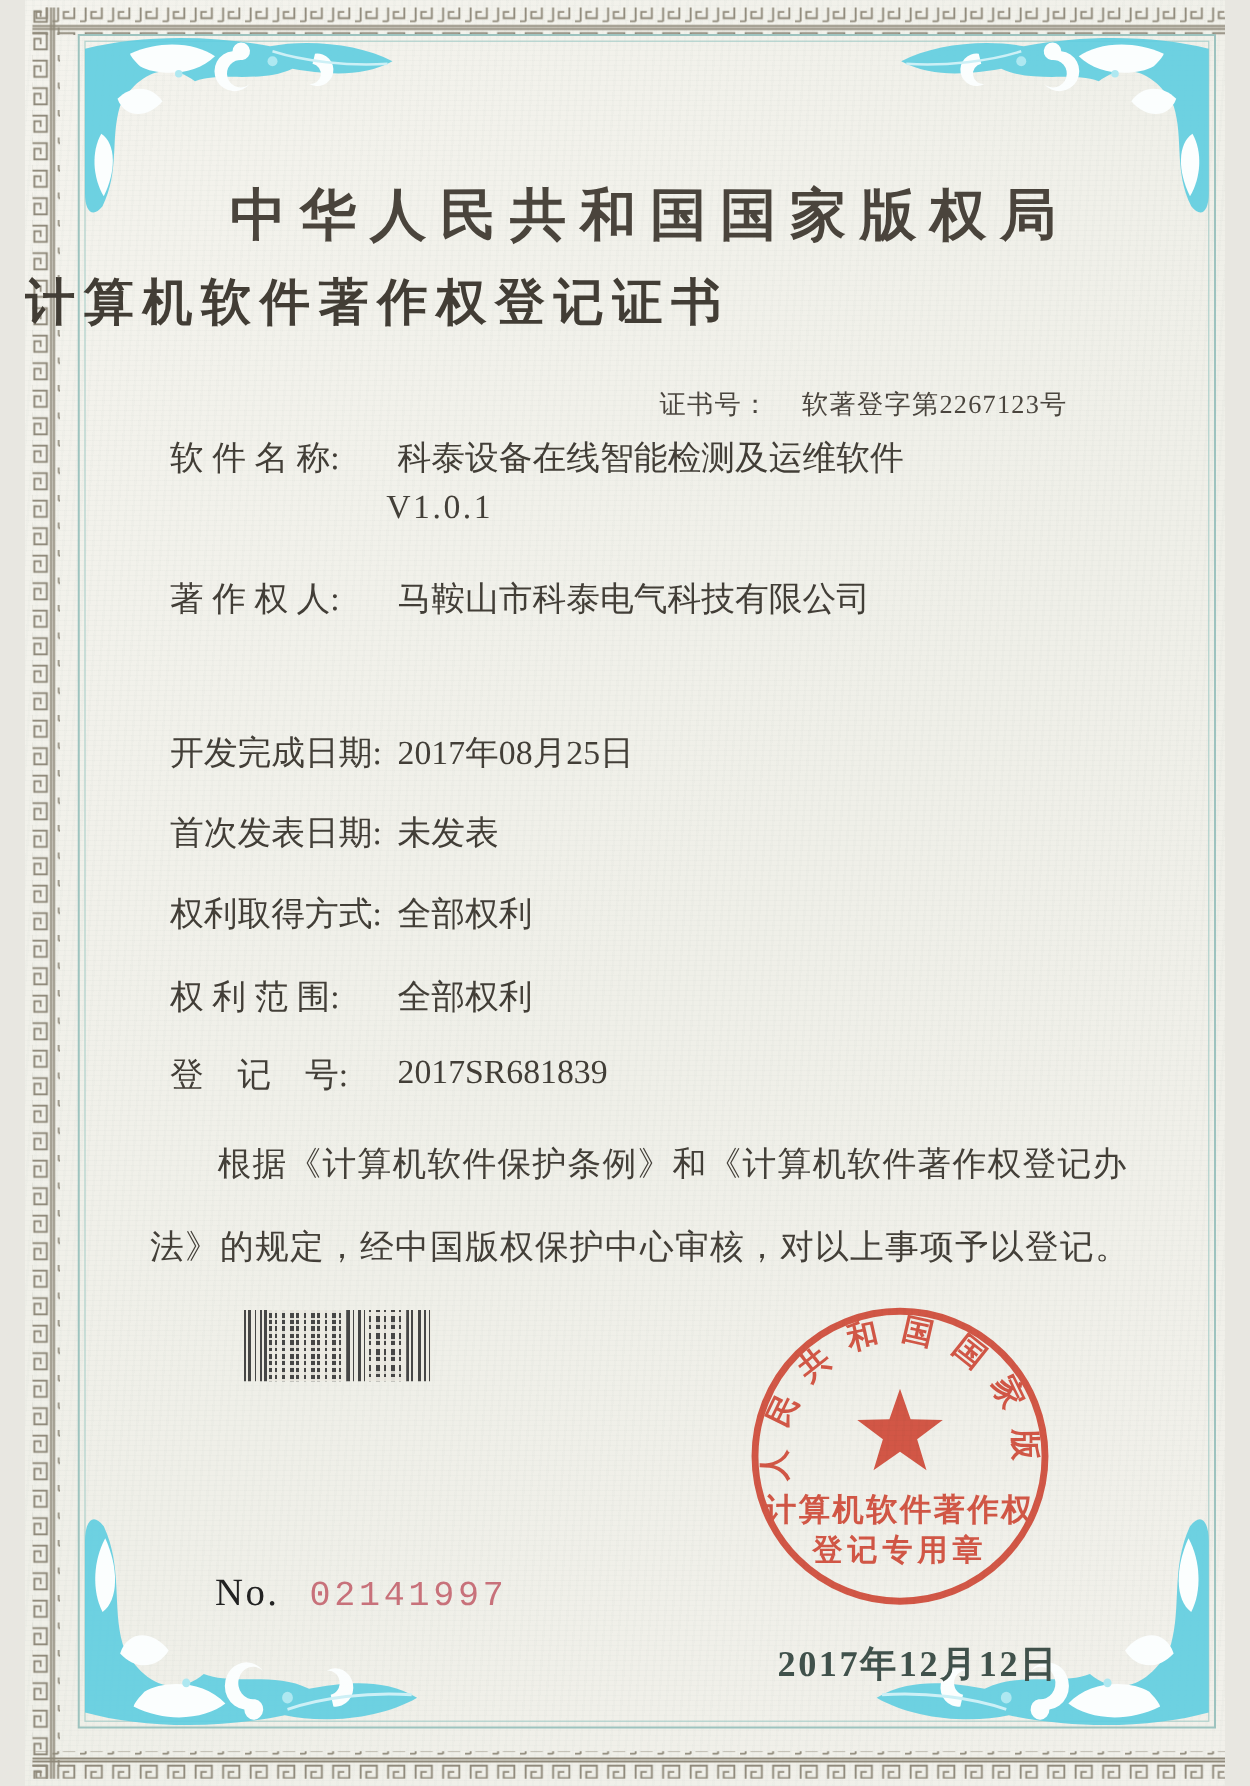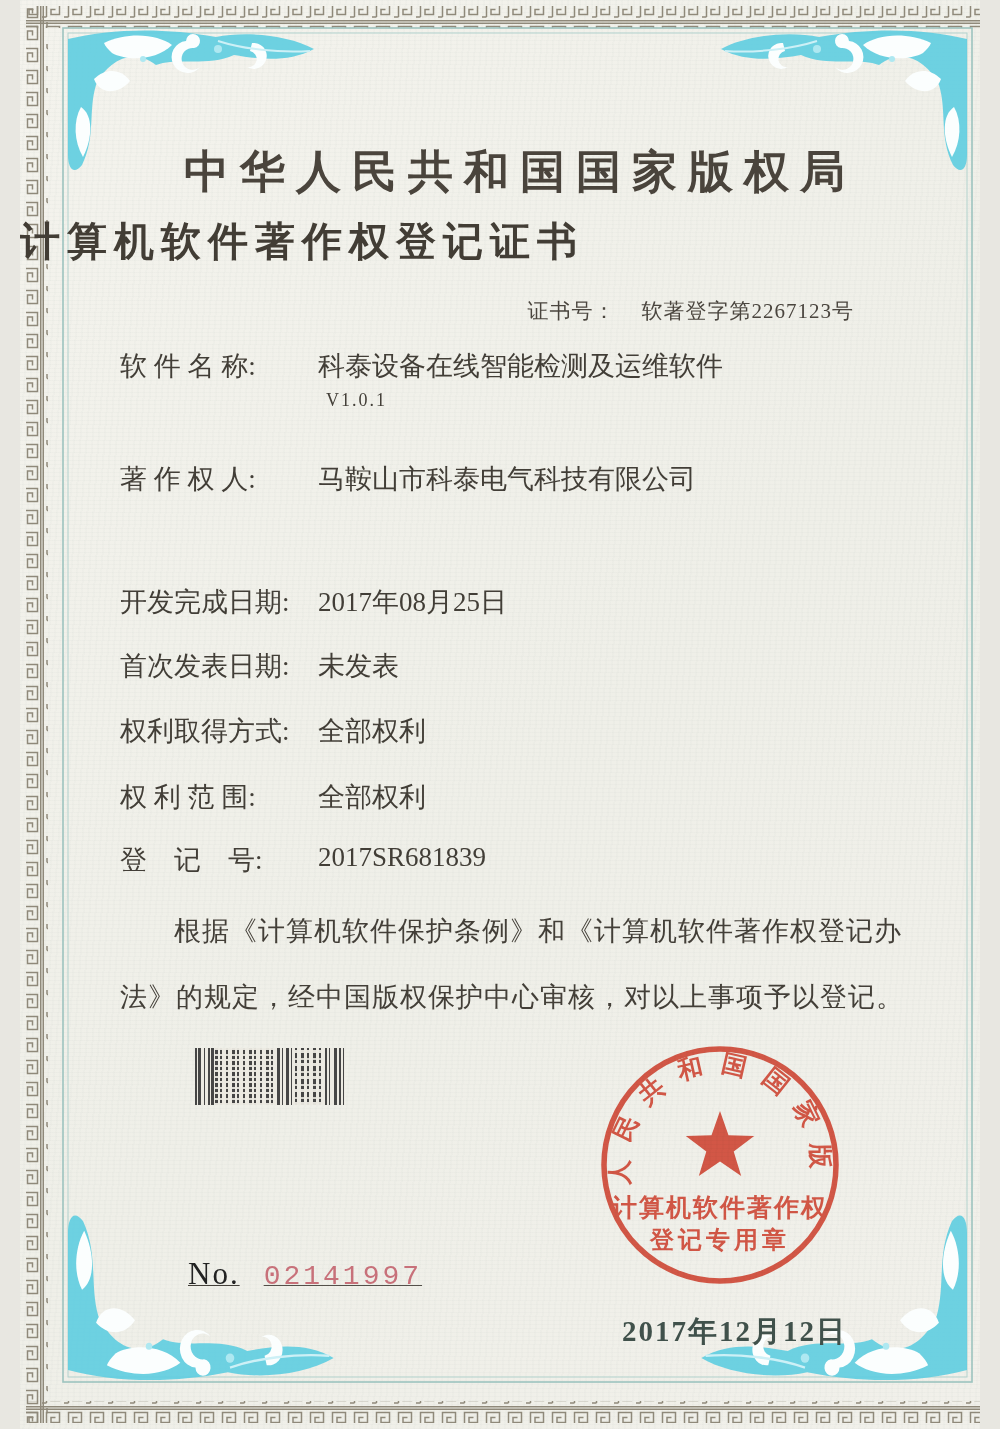--- a/index.html
+++ b/index.html
@@ -11,45 +11,45 @@
       linear-gradient(135deg,#f4f3ed 0%,#efefe8 55%,#f1f0ea 100%);
     font-family:"Liberation Serif","DejaVu Serif",serif;
     color:#433f38;
   }
   .deco{position:absolute;left:0;top:0;width:1000px;height:1429px;z-index:1;}
   .abs{position:absolute;z-index:2;}
   .authority{left:0;top:142px;width:1000px;text-align:center;font-size:45px;font-weight:600;
     letter-spacing:11px;color:#4a443c;}
   .cert-title{left:0;top:214px;width:1000px;text-align:left;font-size:40px;font-weight:700;
     letter-spacing:7px;color:#423d35;}
-  .cert-no{right:126px;top:297px;font-size:21px;color:#4a453e;letter-spacing:1px;}
+  .cert-no{right:126px;top:309px;font-size:21px;color:#4a453e;letter-spacing:1px;}
   .cert-no .gap{display:inline-block;width:26px;}
   .row{left:0;top:0;width:1000px;font-size:27px;}
-  .row .lbl{position:absolute;left:100px;white-space:pre;color:#423e37;}
+  .row .lbl{position:absolute;left:116px;white-space:pre;color:#423e37;}
   .row .val{position:absolute;left:298px;white-space:pre;color:#423e37;}
-  .version{left:306px;font-size:18px;letter-spacing:2px;}
+  .version{left:289px;font-size:27px;letter-spacing:2px;}
   .statement{left:100px;top:898px;width:806px;font-size:27px;line-height:66px;
     letter-spacing:1px;text-indent:2em;color:#433f38;margin:0;}
   .barcode{left:175px;top:1048px;width:150px;height:57px;display:flex;opacity:.93;}
   .barcode .seg{height:100%;}
   .bc-s1{width:20px;background:repeating-linear-gradient(90deg,#3a3a3a 0 2px,#eceae2 2px 3px,#3a3a3a 3px 6px,#eceae2 6px 9px,#3a3a3a 9px 10px,#eceae2 10px 13px);}
   .bc-n1{width:62px;background:
     repeating-linear-gradient(0deg, rgba(236,234,226,.95) 0 2px, rgba(236,234,226,0) 2px 5px, rgba(236,234,226,.9) 5px 7px, rgba(236,234,226,0) 7px 11px),
     repeating-linear-gradient(90deg, #3a3a3a 0 3px, rgba(0,0,0,0) 3px 5px, #3a3a3a 5px 7px, rgba(0,0,0,0) 7px 11px, #3a3a3a 11px 13px, rgba(0,0,0,0) 13px 17px),
     #eceae2;}
   .bc-s2{width:18px;background:repeating-linear-gradient(90deg,#3a3a3a 0 3px,#eceae2 3px 5px,#3a3a3a 5px 6px,#eceae2 6px 9px);}
   .bc-n2{width:30px;background:
     repeating-linear-gradient(0deg, rgba(236,234,226,.95) 0 3px, rgba(236,234,226,0) 3px 6px, rgba(236,234,226,.85) 6px 8px, rgba(236,234,226,0) 8px 13px),
     repeating-linear-gradient(90deg, #3a3a3a 0 2px, rgba(0,0,0,0) 2px 6px, #3a3a3a 6px 9px, rgba(0,0,0,0) 9px 12px),
     #eceae2;}
   .bc-s3{width:20px;background:repeating-linear-gradient(90deg,#3a3a3a 0 2px,#eceae2 2px 4px,#3a3a3a 4px 5px,#eceae2 5px 9px,#3a3a3a 9px 12px,#eceae2 12px 14px);}
   .seal{left:578px;top:1043px;width:244px;height:244px;z-index:3;opacity:.9;mix-blend-mode:multiply;}
   .issue-date{left:602px;top:1312px;font-size:29px;font-weight:600;letter-spacing:2px;
     color:#40514b;z-index:5;}
-  .serial{left:168px;top:1256px;z-index:2;text-decoration:underline;}
+  .serial{left:152px;top:1256px;z-index:2;}
   .serial .no{font-size:31px;color:#222;letter-spacing:2px;}
   .serial .num{font-family:"Liberation Mono","DejaVu Sans Mono",monospace;font-size:28px;
     color:#c4646f;letter-spacing:3px;margin-left:24px;opacity:.9;}
 </style>
 </head>
 <body>
 
 <div class="page">
 
   <svg class="deco" viewBox="0 0 1000 1429" xmlns="http://www.w3.org/2000/svg">

